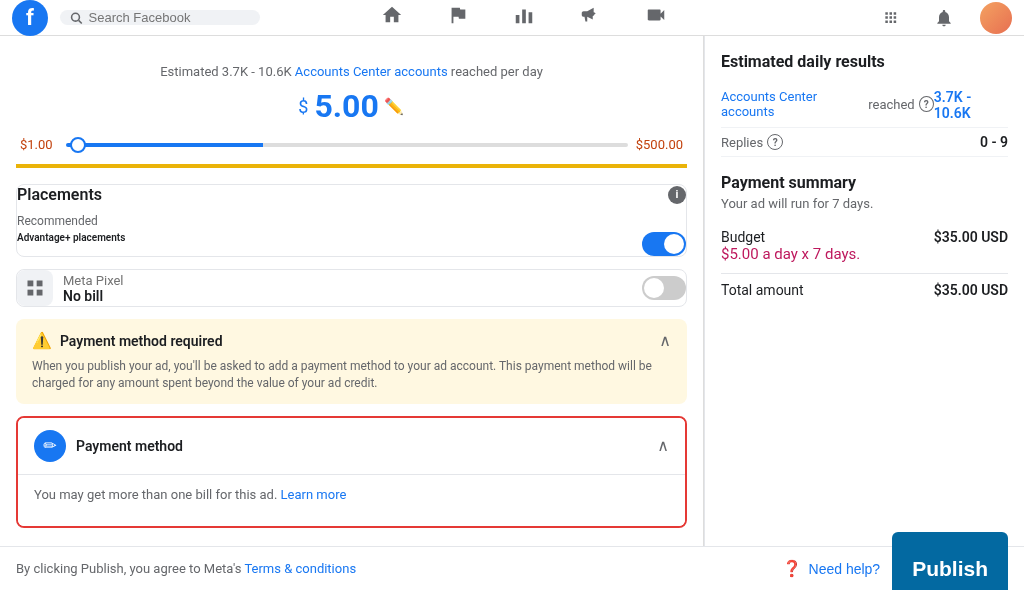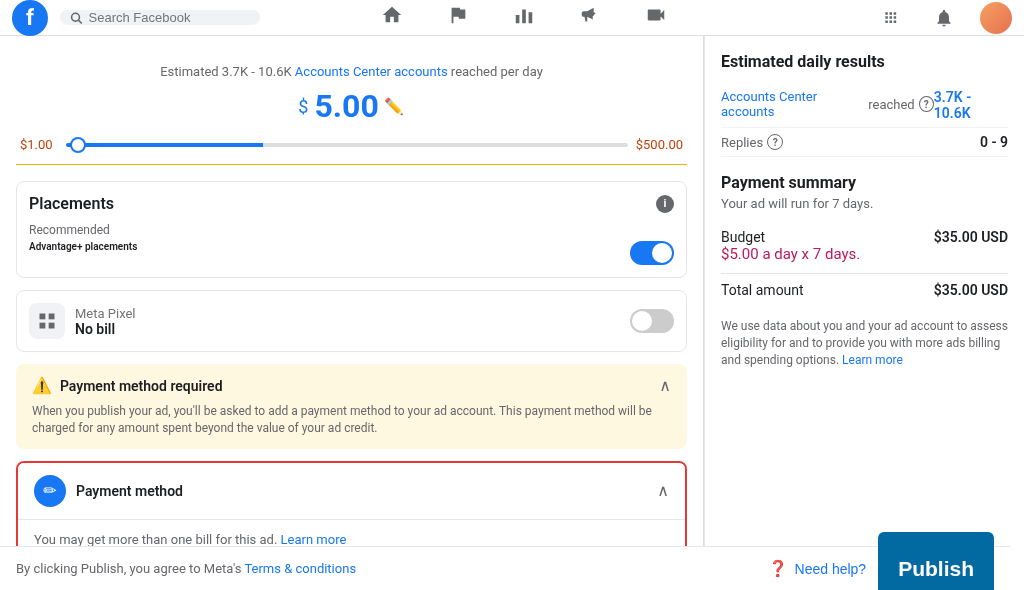--- a/index.html
+++ b/index.html
@@ -91,21 +91,21 @@
       background: #fff;
       padding: 16px;
       overflow-y: auto;
       border-left: 1px solid #e4e6ea;
     }
 
     
     .budget-section {
       background: #fff;
       padding: 12px 0;
-      border-bottom: 1px solid #eab308;
+      border-bottom: 4px solid #eab308;
       margin-bottom: 16px;
     }
     .estimated-reach {
       text-align: center;
       font-size: 13px;
       color: #65676b;
       margin-bottom: 8px;
     }
     .estimated-reach a { color: #1877f2; text-decoration: none; }
     .budget-amount {
@@ -137,21 +137,21 @@
       background: #fff;
       border: 2px solid #1877f2;
       cursor: pointer;
     }
 
     
     .section-card {
       background: #fff;
       border: 1px solid #e4e6ea;
       border-radius: 8px;
-      padding: 12px;
+      padding: 0;
       margin-bottom: 12px;
     }
     .section-header {
       display: flex; align-items: center; justify-content: space-between;
       margin-bottom: 10px;
     }
     .section-title {
       font-size: 16px; font-weight: 600;
     }
     .info-icon {
@@ -258,21 +258,21 @@
       background: #fff;
     }
     .payment-desc {
       font-size: 13px; color: #65676b; margin-bottom: 12px;
     }
     .payment-desc a { color: #1877f2; text-decoration: none; }
 
     
     .footer-bar {
       position: fixed;
-      bottom: 0; left: 0; right: 14px;
+      bottom: 0; left: 0; right: 0;
       height: 44px;
       background: #fff;
       border-top: 1px solid #e4e6ea;
       display: flex; align-items: center; justify-content: space-between;
       padding: 0 16px;
       z-index: 100;
     }
     .footer-terms {
       font-size: 13px; color: #65676b;
     }
@@ -527,24 +527,20 @@
           <div class="ps-sublabel">$5.00 a day x 7 days.</div>
         </div>
         <div class="ps-value">$35.00 USD</div>
       </div>
 
       <div class="ps-total-row">
         <div class="ps-total-label">Total amount</div>
         <div class="ps-total-value">$35.00 USD</div>
       </div>
 
-      <div class="fine-print">
-        <span>We use data about you and your ad account to assess eligibility for and to provide you with more ads billing and spending options.</span>
-        <a href="#">Learn more</a>
-      </div>
     </div>
   </div>
 
 </div>
 
 <div class="footer-bar">
   <div class="footer-terms">
     <span>By clicking Publish, you agree to Meta's</span>
     <a href="#">Terms &amp; conditions</a>
   </div>

